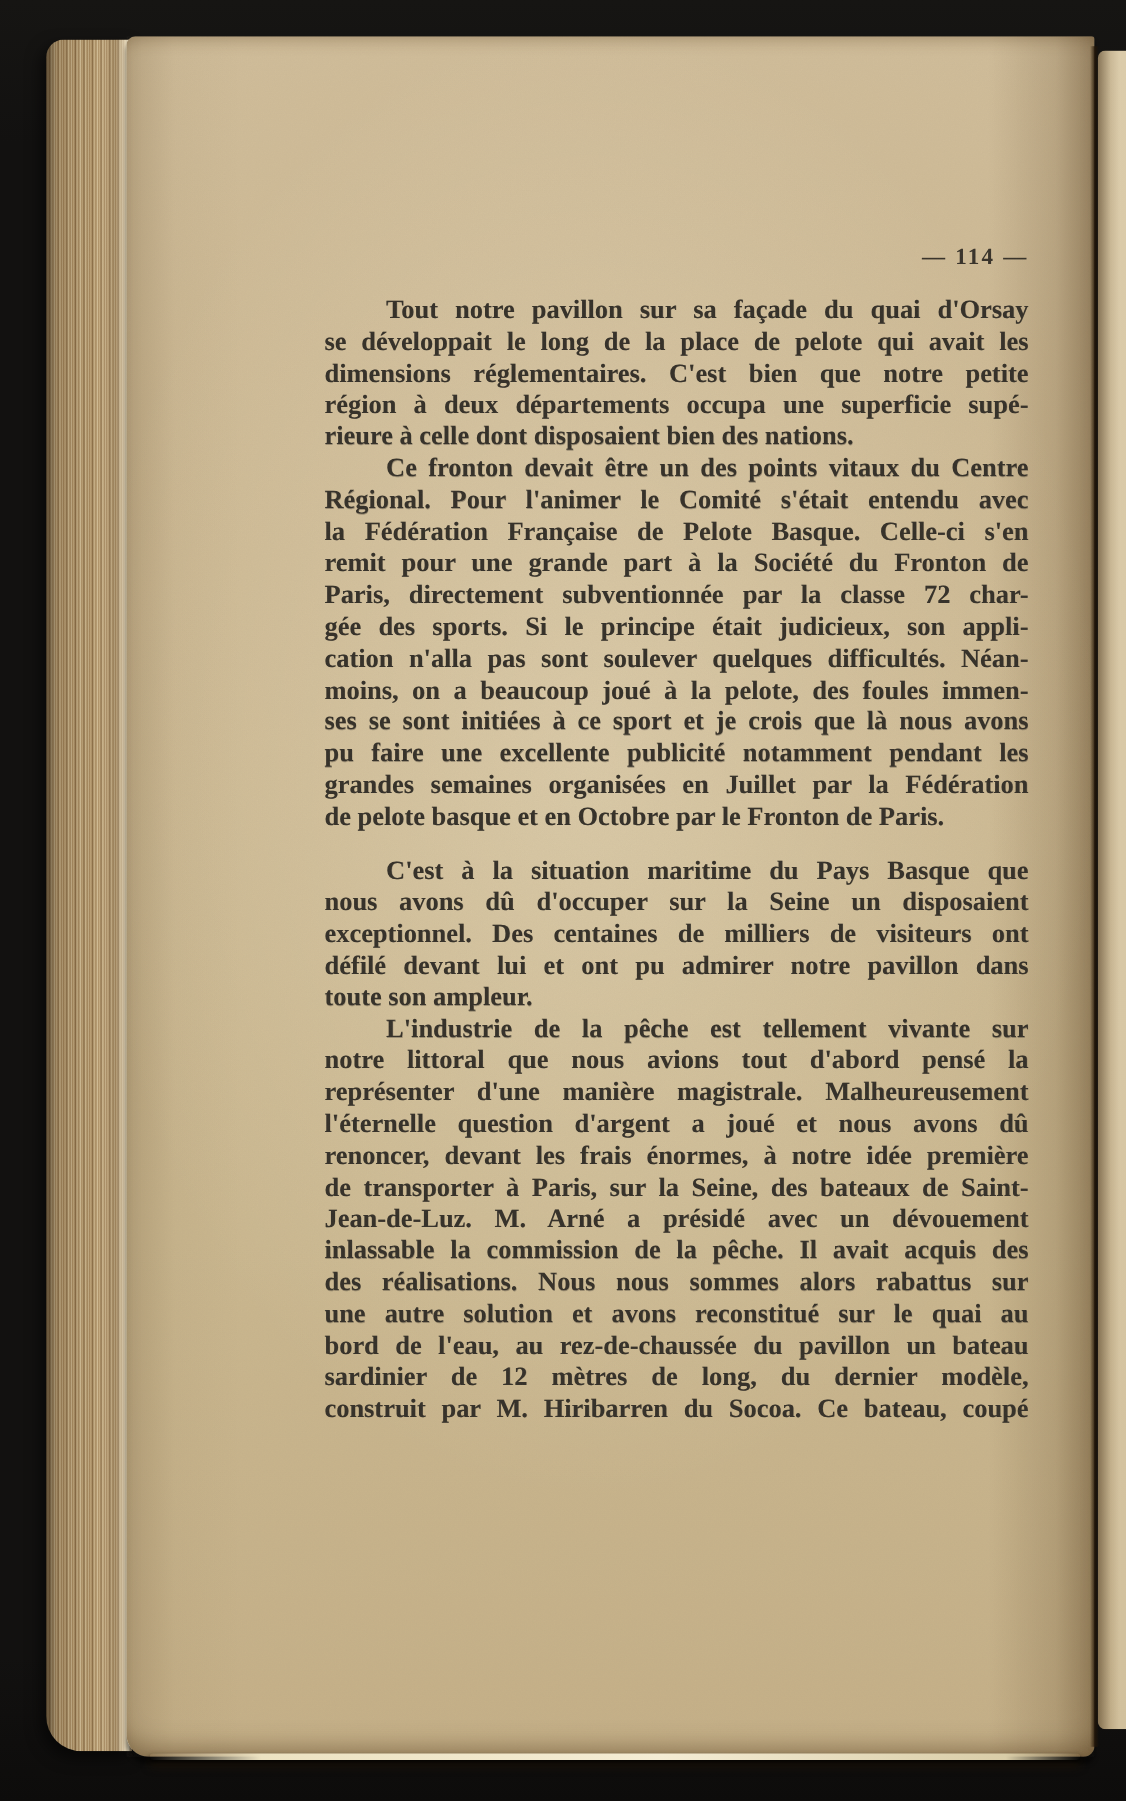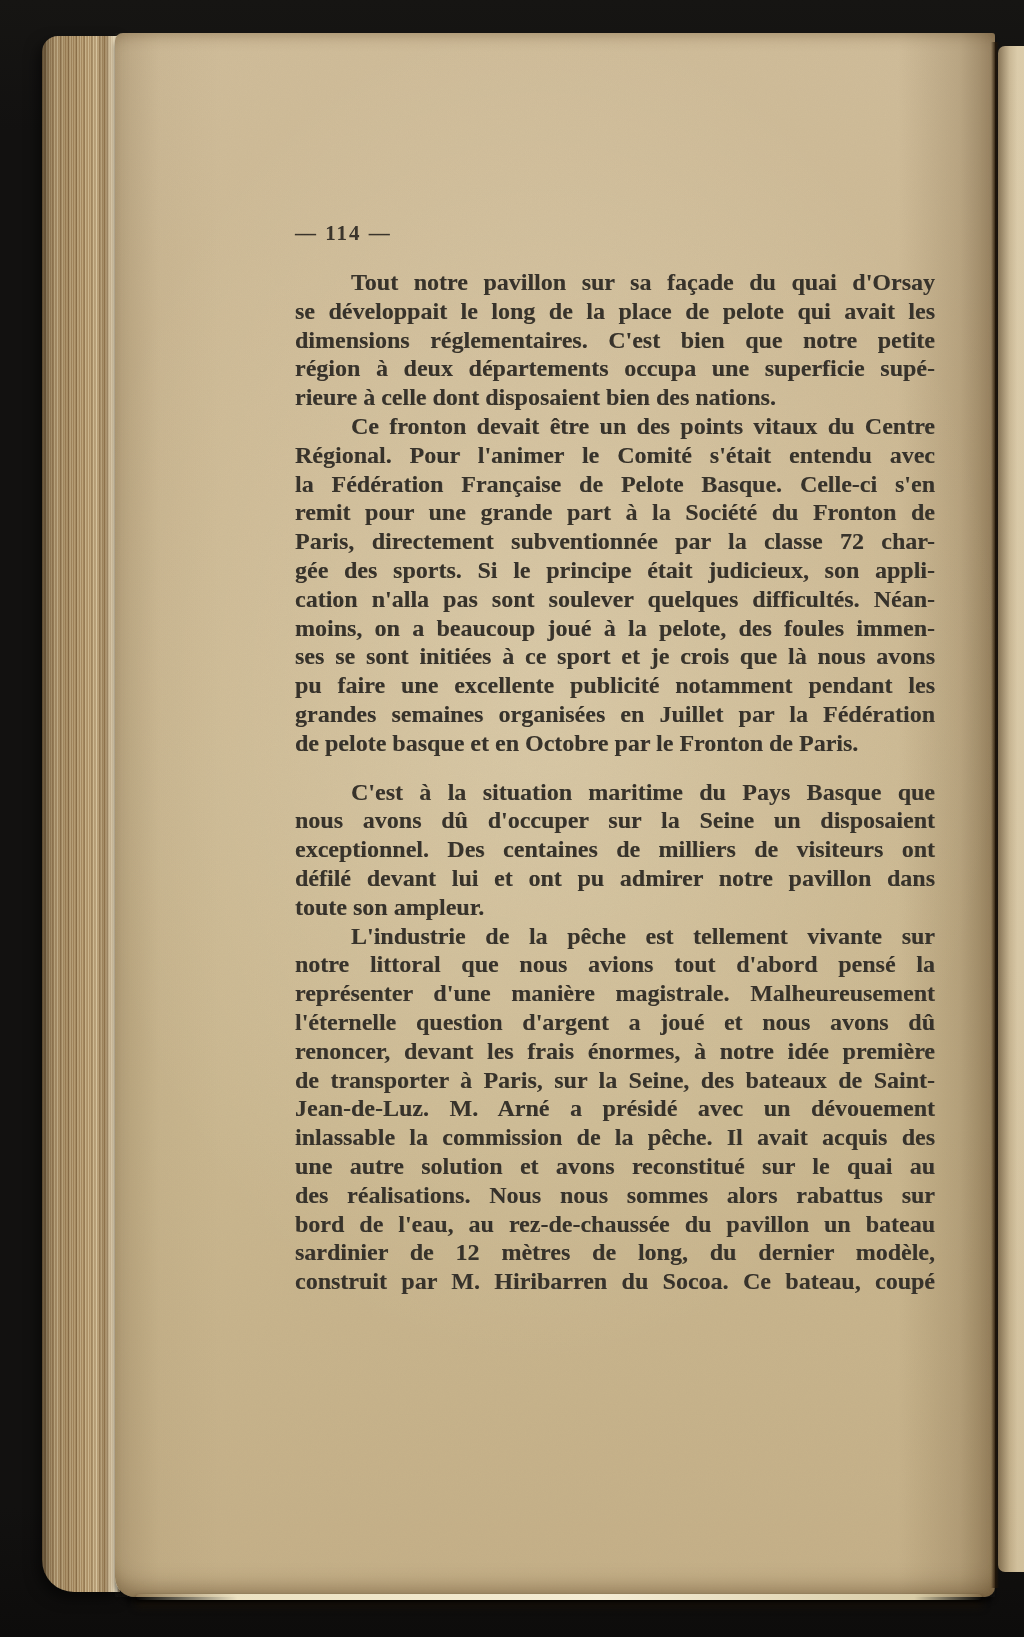--- a/index.html
+++ b/index.html
@@ -56,21 +56,21 @@
     box-shadow:
       inset 0 12px 14px -9px rgba(85,60,28,0.35),
       inset 0 -20px 22px -13px rgba(75,52,22,0.5),
       0 6px 4px rgba(0,0,0,0.5);
   }
   .page-number {
     position: absolute;
     top: 186px;
     left: 180px;
     width: 640px;
-    text-align: left;
+    text-align: right;
     font-size: 21px;
     font-weight: bold;
     letter-spacing: 2px;
     color: #363129;
     line-height: 28px;
   }
   .text-block {
     position: absolute;
     top: 235px;
     left: 180px;
@@ -171,22 +171,22 @@
         </div>
         <div class="paragraph">
           <div class="line first">L'industrie de la pêche est tellement vivante sur</div>
           <div class="line">notre littoral que nous avions tout d'abord pensé la</div>
           <div class="line">représenter d'une manière magistrale. Malheureusement</div>
           <div class="line">l'éternelle question d'argent a joué et nous avons dû</div>
           <div class="line">renoncer, devant les frais énormes, à notre idée première</div>
           <div class="line">de transporter à Paris, sur la Seine, des bateaux de Saint-</div>
           <div class="line">Jean-de-Luz. M. Arné a présidé avec un dévouement</div>
           <div class="line">inlassable la commission de la pêche. Il avait acquis des</div>
+          <div class="line">des réalisations. Nous nous sommes alors rabattus sur</div>
           <div class="line">une autre solution et avons reconstitué sur le quai au</div>
-          <div class="line">des réalisations. Nous nous sommes alors rabattus sur</div>
           <div class="line">bord de l'eau, au rez-de-chaussée du pavillon un bateau</div>
           <div class="line">sardinier de 12 mètres de long, du dernier modèle,</div>
           <div class="line">construit par M. Hiribarren du Socoa. Ce bateau, coupé</div>
         </div>
       </div>
 
     <svg class="grain" xmlns="http://www.w3.org/2000/svg">
       <filter id="g">
         <feTurbulence type="fractalNoise" baseFrequency="0.9" numOctaves="2" stitchTiles="stitch"></feTurbulence>
         <feColorMatrix type="matrix" values="0 0 0 0 0.35  0 0 0 0 0.28  0 0 0 0 0.18  0 0 0 0.5 0"></feColorMatrix>

